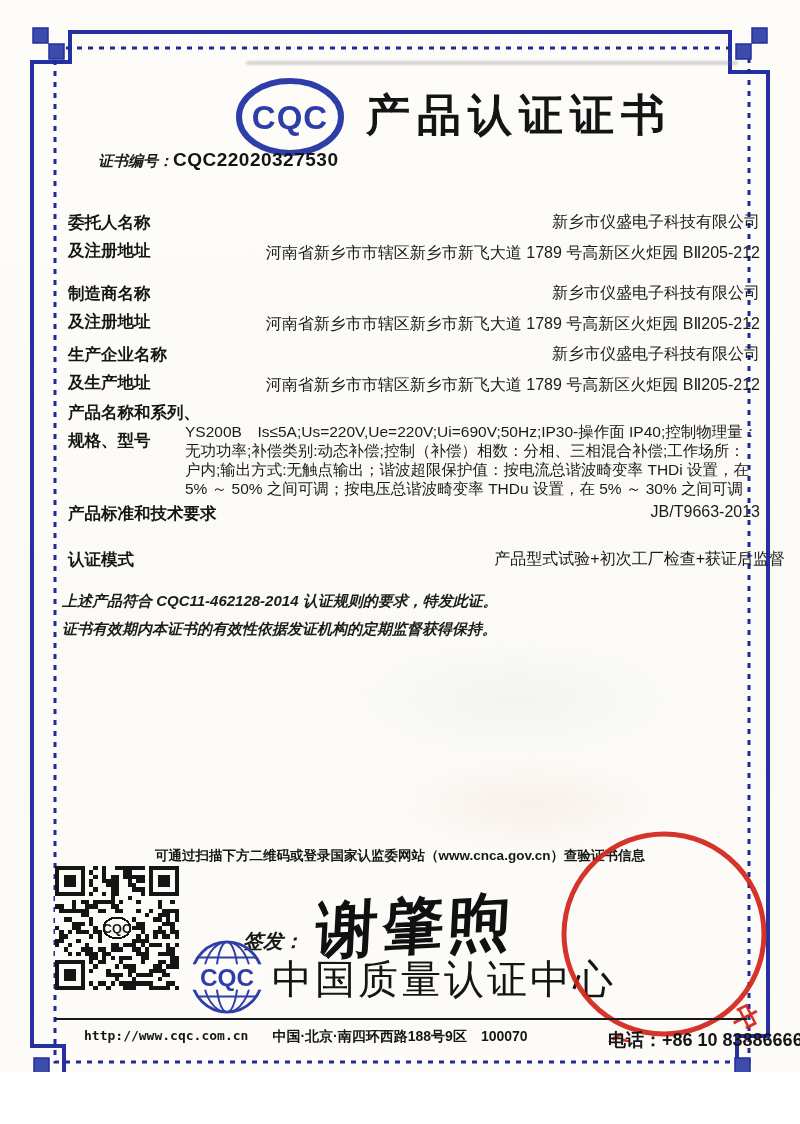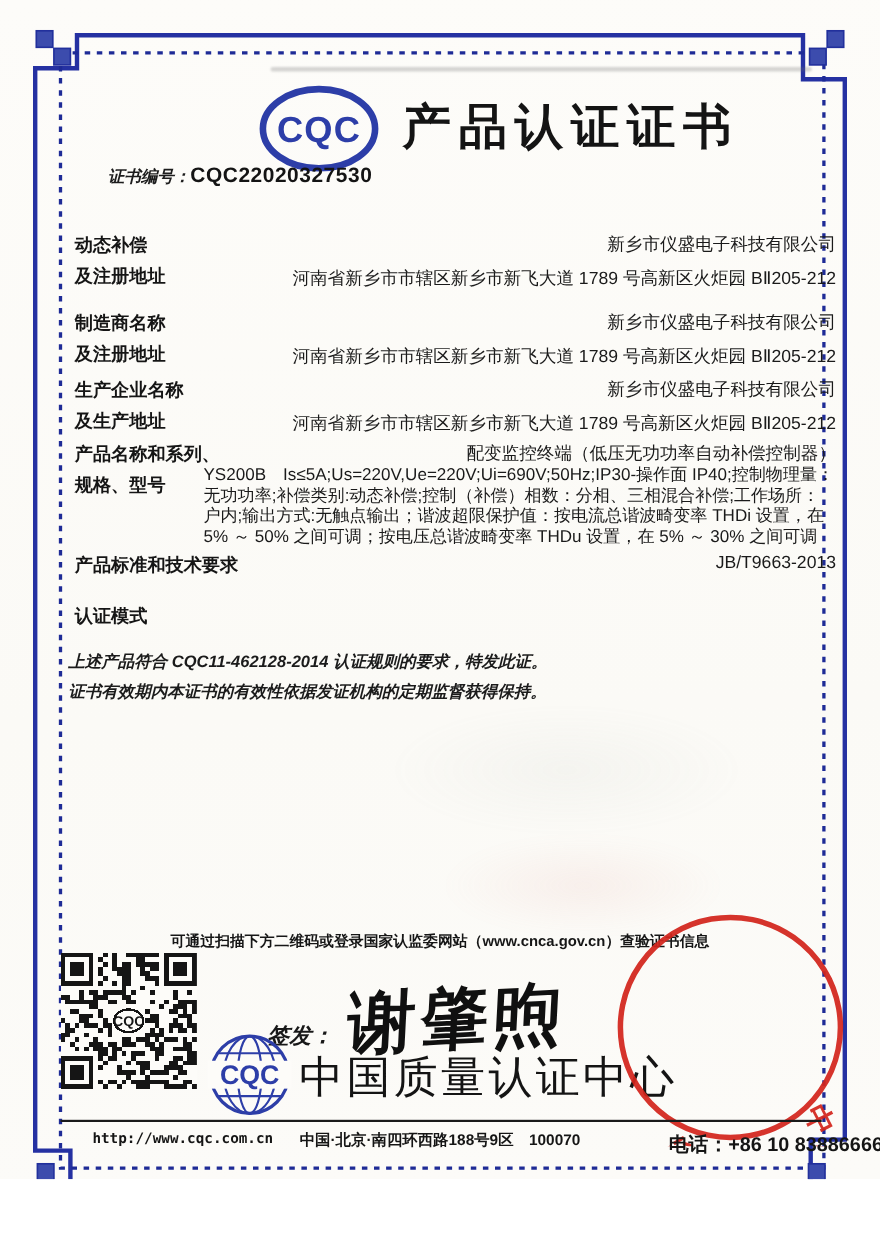--- a/index.html
+++ b/index.html
@@ -96,44 +96,44 @@
     <ellipse cx="57" cy="41" rx="51" ry="36" fill="none" stroke="#2d3ea8" stroke-width="6"></ellipse>
     <text x="57" y="53" text-anchor="middle" font-size="33" font-weight="bold" fill="#2d3ea8" font-family="Liberation Sans, sans-serif" letter-spacing="1">CQC</text>
   </svg>
   <div class="abs page-title">产品认证证书</div>
 
   <div class="abs certno-row">
     <span class="kai certno-label">证书编号：</span><span class="certno-value">CQC22020327530</span>
   </div>
 
 
-  <div class="abs flabel" style="top:212px">动态补偿</div>
+  <div class="abs flabel" style="top:212px">委托人名称</div>
   <div class="abs fvalue nowrap" style="top:212px">新乡市仪盛电子科技有限公司</div>
   <div class="abs flabel" style="top:240px">及注册地址</div>
   <div class="abs fvalue nowrap" style="top:243px">河南省新乡市市辖区新乡市新飞大道 1789 号高新区火炬园 BⅡ205-212</div>
 
   <div class="abs flabel" style="top:283px">制造商名称</div>
   <div class="abs fvalue nowrap" style="top:283px">新乡市仪盛电子科技有限公司</div>
   <div class="abs flabel" style="top:311px">及注册地址</div>
   <div class="abs fvalue nowrap" style="top:314px">河南省新乡市市辖区新乡市新飞大道 1789 号高新区火炬园 BⅡ205-212</div>
 
   <div class="abs flabel" style="top:344px">生产企业名称</div>
   <div class="abs fvalue nowrap" style="top:344px">新乡市仪盛电子科技有限公司</div>
   <div class="abs flabel" style="top:372px">及生产地址</div>
   <div class="abs fvalue nowrap" style="top:375px">河南省新乡市市辖区新乡市新飞大道 1789 号高新区火炬园 BⅡ205-212</div>
 
   <div class="abs flabel" style="top:402px">产品名称和系列、</div>
   <div class="abs flabel" style="top:430px">规格、型号</div>
-  <div class="abs fvalue nowrap" style="top:402px">配变监控终端（低压无功功率自动补偿控制器）</div>
   <div class="abs fvalue spec-text" style="top:422px">YS200B　Is≤5A;Us=220V,Ue=220V;Ui=690V;50Hz;IP30-操作面 IP40;控制物理量：无功功率;补偿类别:动态补偿;控制（补偿）相数：分相、三相混合补偿;工作场所：户内;输出方式:无触点输出；谐波超限保护值：按电流总谐波畸变率 THDi 设置，在 5% ～ 50% 之间可调；按电压总谐波畸变率 THDu 设置，在 5% ～ 30% 之间可调</div>
 
   <div class="abs flabel" style="top:503px">产品标准和技术要求</div>
   <div class="abs fvalue nowrap" style="top:503px">JB/T9663-2013</div>
 
   <div class="abs flabel" style="top:549px">认证模式</div>
+  <div class="abs fvalue nowrap" style="top:549px;left:210px">产品型式试验+初次工厂检查+获证后监督</div>
 
   <div class="abs statement" style="top:592px">上述产品符合 CQC11-462128-2014 认证规则的要求，特发此证。</div>
   <div class="abs verify-note">可通过扫描下方二维码或登录国家认监委网站（www.cnca.gov.cn）查验证书信息</div>
 
   <div class="abs statement" style="top:620px">证书有效期内本证书的有效性依据发证机构的定期监督获得保持。</div>
 
   <svg class="abs qr-wrap" id="qr-svg" viewBox="0 0 29 29" shape-rendering="crispEdges">
       <rect x="0" y="0" width="29" height="29" fill="#fdfcf9"></rect>
       <rect x="9" y="0" width="1" height="1" fill="#151515"></rect>
       <rect x="11" y="0" width="1" height="1" fill="#151515"></rect>

